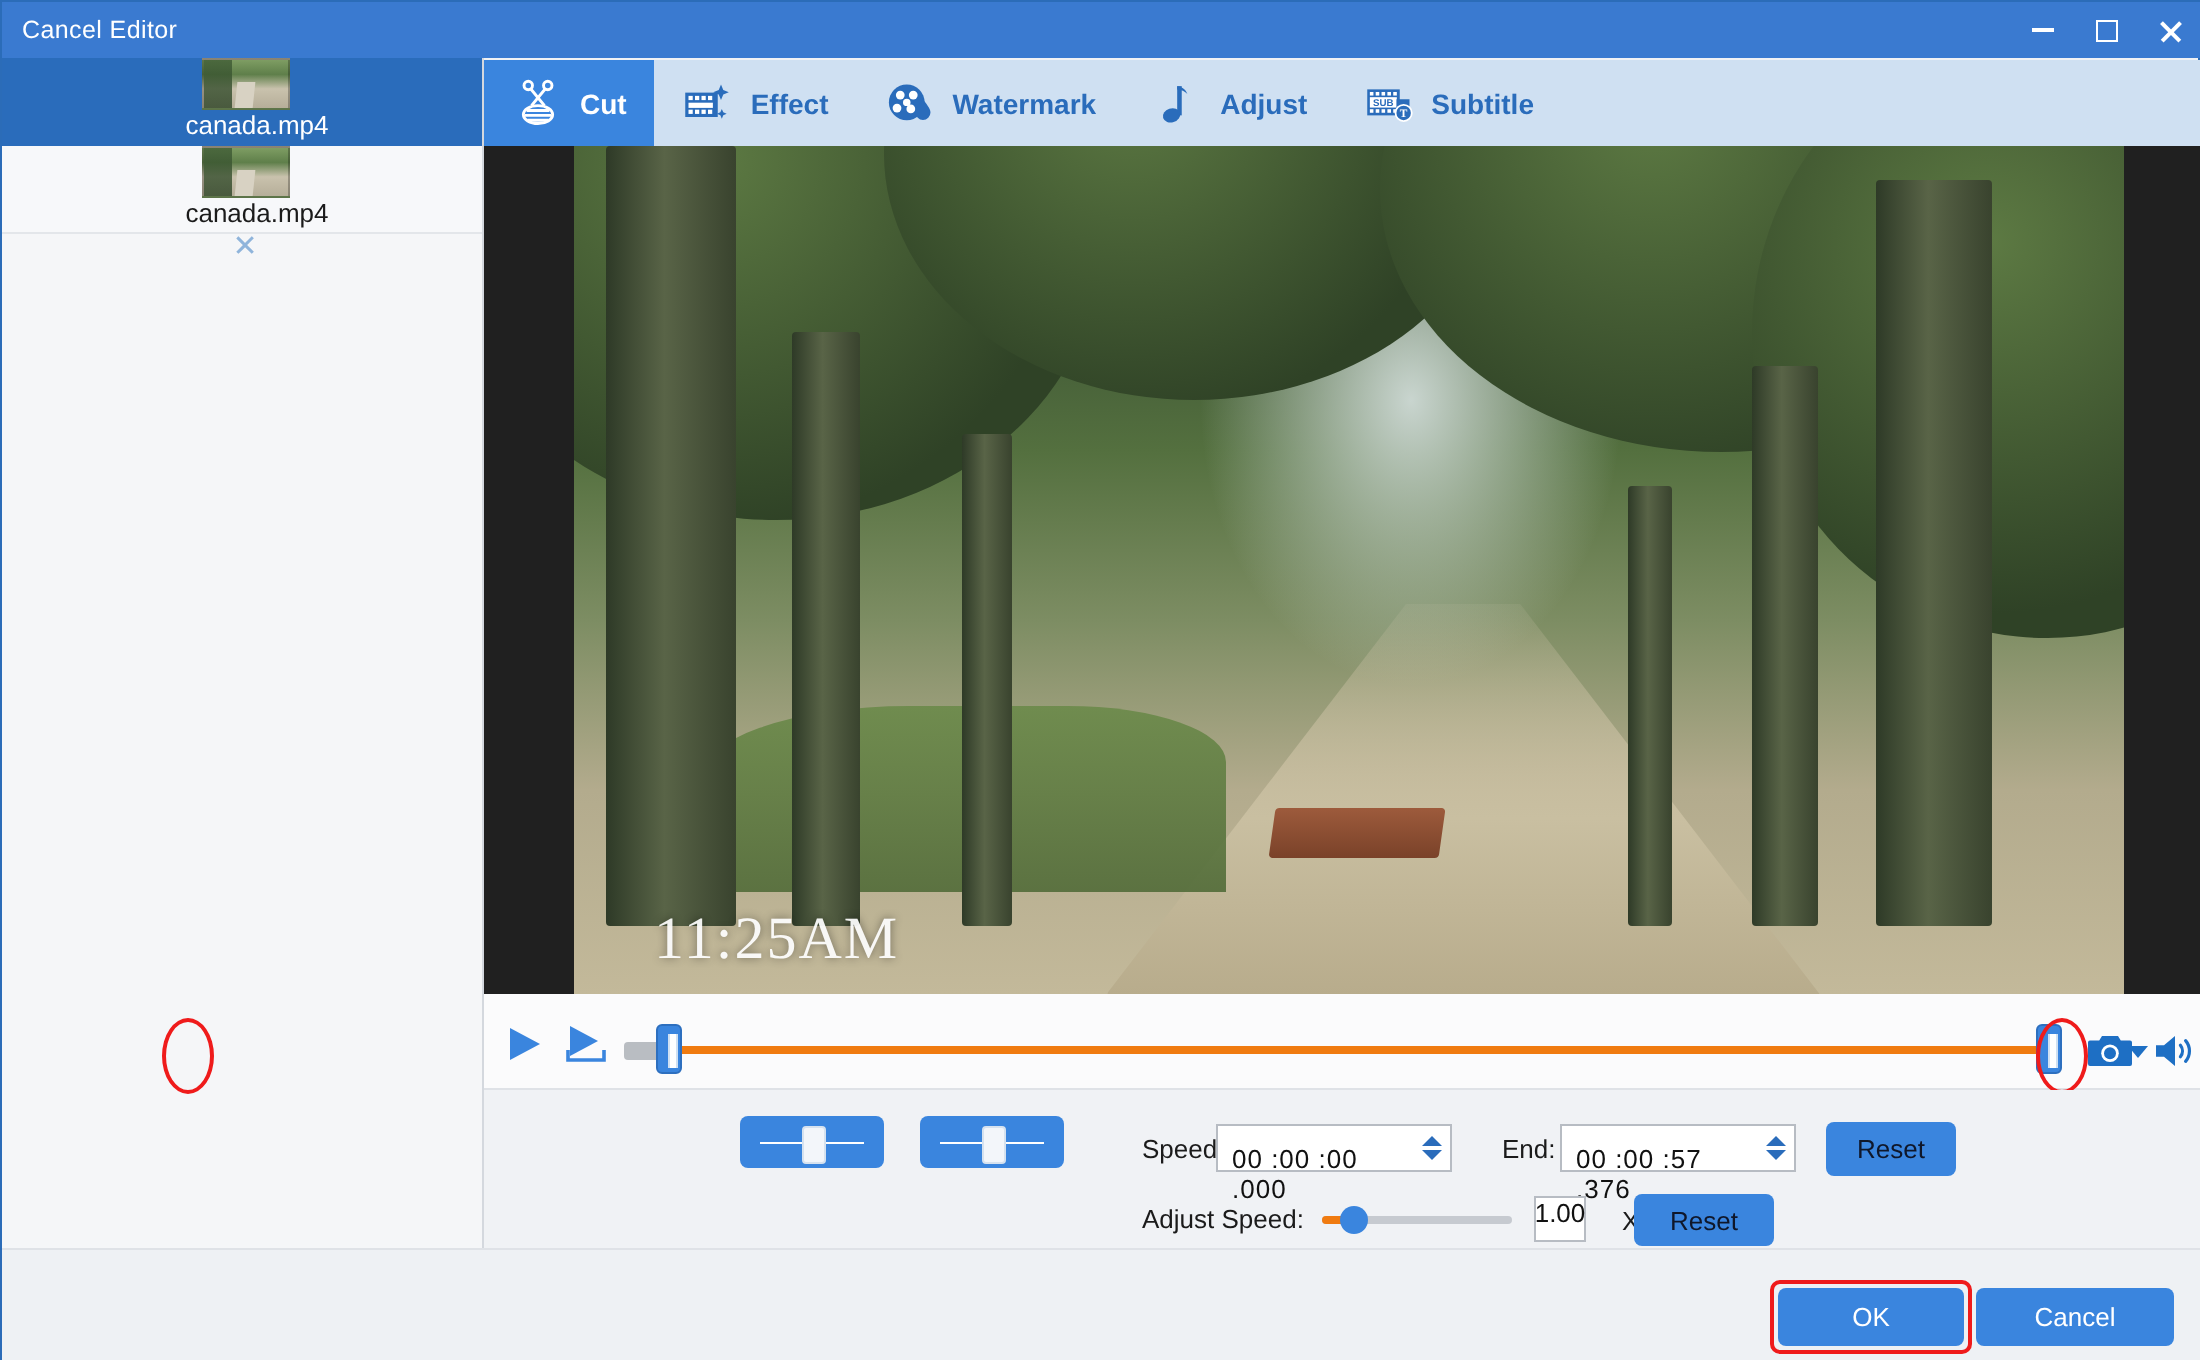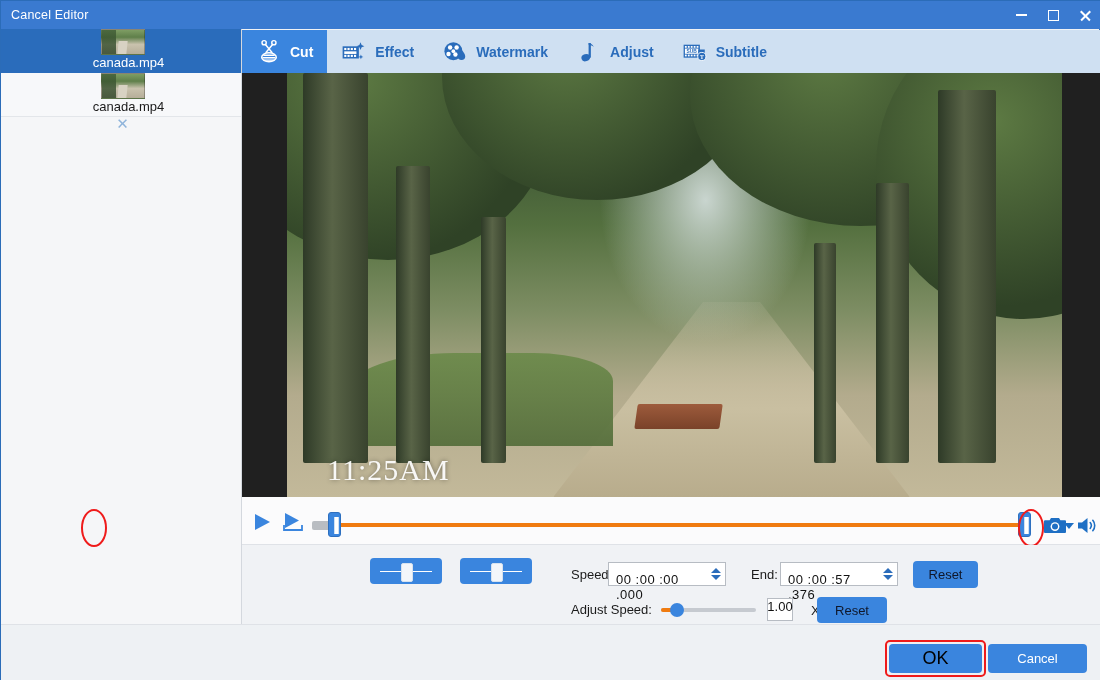--- a/index.html
+++ b/index.html
@@ -333,23 +333,23 @@
     position: absolute; left: 726px; top: 643px;
     width: 148px; height: 29px;
     background: #cccfd3; color: #8d9197;
     border: none; border-radius: 3px;
     font-size: 13px; font-family: "Liberation Sans", sans-serif;
     cursor: default;
   }
   .btn-ok {
     position: absolute; left: 888px; top: 643px;
     width: 93px; height: 29px;
-    background: #3a85de; color: #000000;
+    background: #3a85de; color: #ffffff;
     border: none; border-radius: 4px;
-    font-size: 18px; font-family: "Liberation Sans", sans-serif;
+    font-size: 13px; font-family: "Liberation Sans", sans-serif;
     cursor: pointer;
   }
   .btn-cancel {
     position: absolute; left: 987px; top: 643px;
     width: 99px; height: 29px;
     background: #3a85de; color: #fff;
     border: none; border-radius: 4px;
     font-size: 13px; font-family: "Liberation Sans", sans-serif;
     cursor: pointer;
   }

